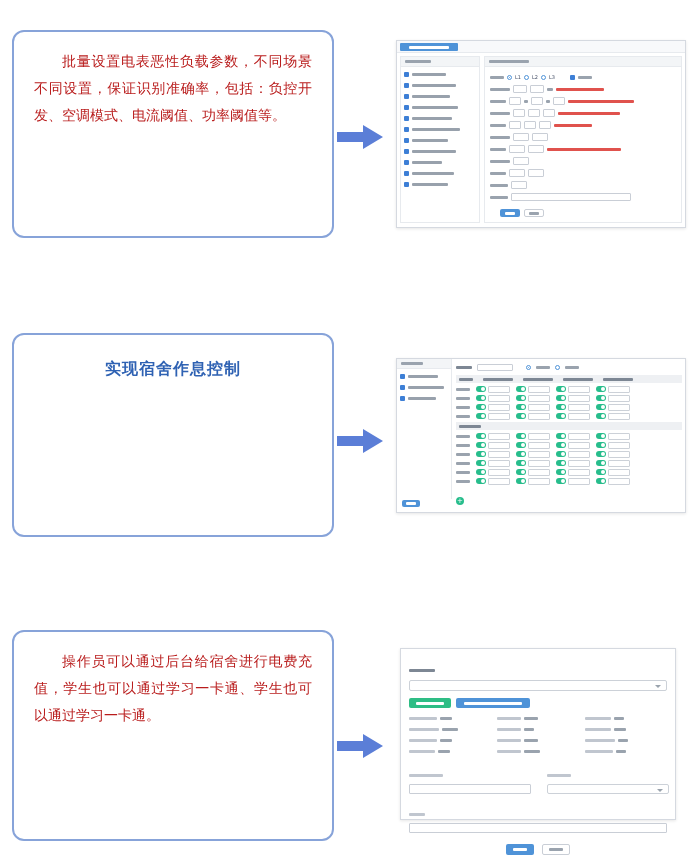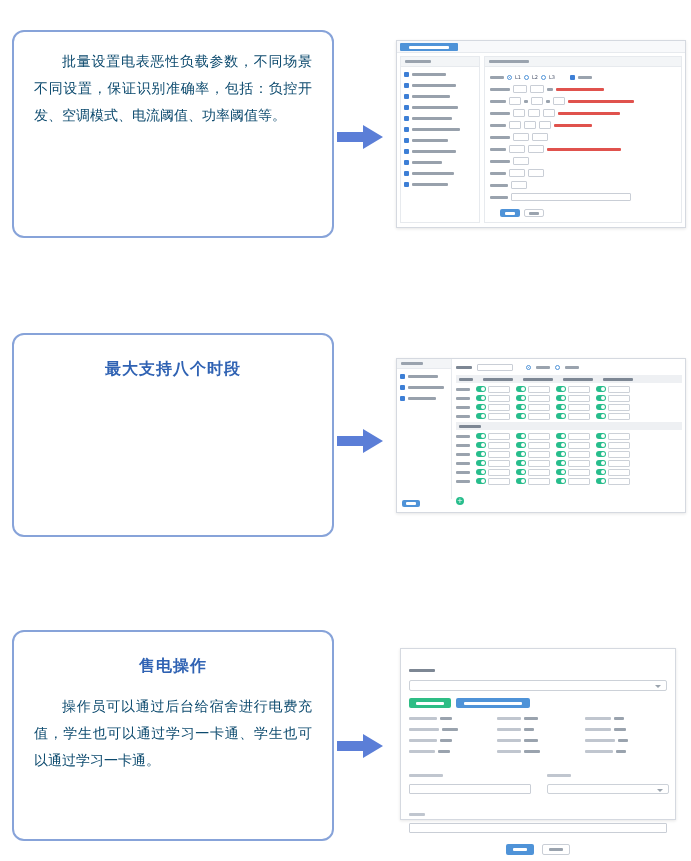--- a/index.html
+++ b/index.html
@@ -5,21 +5,21 @@
   * { margin:0; padding:0; box-sizing:border-box; }
   html,body { background:#ffffff; }
   body { font-family:"DejaVu Serif","Liberation Serif",serif; }
   .page { position:relative; width:691px; height:861px; background:#fff; overflow:hidden; }
 
   
   .card { position:absolute; left:12px; width:322px; background:#fff;
           border:2px solid #87a3d9; border-radius:12px; }
   .card h2 { text-align:center; color:#2f62b3; font-size:16px; font-weight:bold;
              margin-top:24px; letter-spacing:1px; }
-  .card p { margin:16px 20px 0; font-size:14px; line-height:27px; color:#0c4a6e;
+  .card p { margin:16px 20px 0; font-size:14px; line-height:27px; color:#b91c1c;
             text-indent:2em; text-align:justify; }
 
   .arrow { position:absolute; }
 
   
   .thumb { position:absolute; background:#fff; border:1px solid #d5d9e0;
            box-shadow:0 1px 3px rgba(0,0,0,.10);
            font-family:"DejaVu Sans","Liberation Sans",sans-serif; }
 
   
@@ -211,21 +211,21 @@
             </span>
           <span class="mbtn ghost" style="width:20px;height:8px">
               <span class="sk" style="width:10px"></span>
             </span>
         </div>
       </div>
     </div>
   </div>
 
   <div class="card" style="top:333px;height:204px">
-    <h2>最大支持八个时段</h2>
+    <h2>实现宿舍作息控制</h2>
   </div>
 
   <svg class="arrow" style="left:337px;top:426px" width="46" height="30" viewBox="0 0 46 30">
     <polygon points="0,10 26,10 26,3 46,15 26,27 26,20 0,20" fill="#5b7ed7"></polygon>
   </svg>
 
   <div class="thumb" id="t2" style="left:396px;top:358px;width:290px;height:155px">
     <div class="t2-left">
       <div class="phead">
           <span class="sk" style="width:22px"></span>
@@ -448,21 +448,20 @@
       <div class="t2-plus">
         <span class="plus-ic">+</span>
       </div>
     </div>
     <span class="mbtn blue t2-send">
         <span class="sk w" style="width:10px"></span>
       </span>
   </div>
 
   <div class="card" style="top:630px;height:211px">
-    <h2>售电操作</h2>
     <p>操作员可以通过后台给宿舍进行电费充值，学生也可以通过学习一卡通、学生也可以通过学习一卡通。</p>
   </div>
 
   <svg class="arrow" style="left:337px;top:731px" width="46" height="30" viewBox="0 0 46 30">
     <polygon points="0,10 26,10 26,3 46,15 26,27 26,20 0,20" fill="#5b7ed7"></polygon>
   </svg>
 
   <div class="thumb" id="t3" style="left:400px;top:648px;width:276px;height:172px">
     <span class="sk d" style="width:26px"></span>
     <div class="t3-select" style="margin-top:4px"></div>

